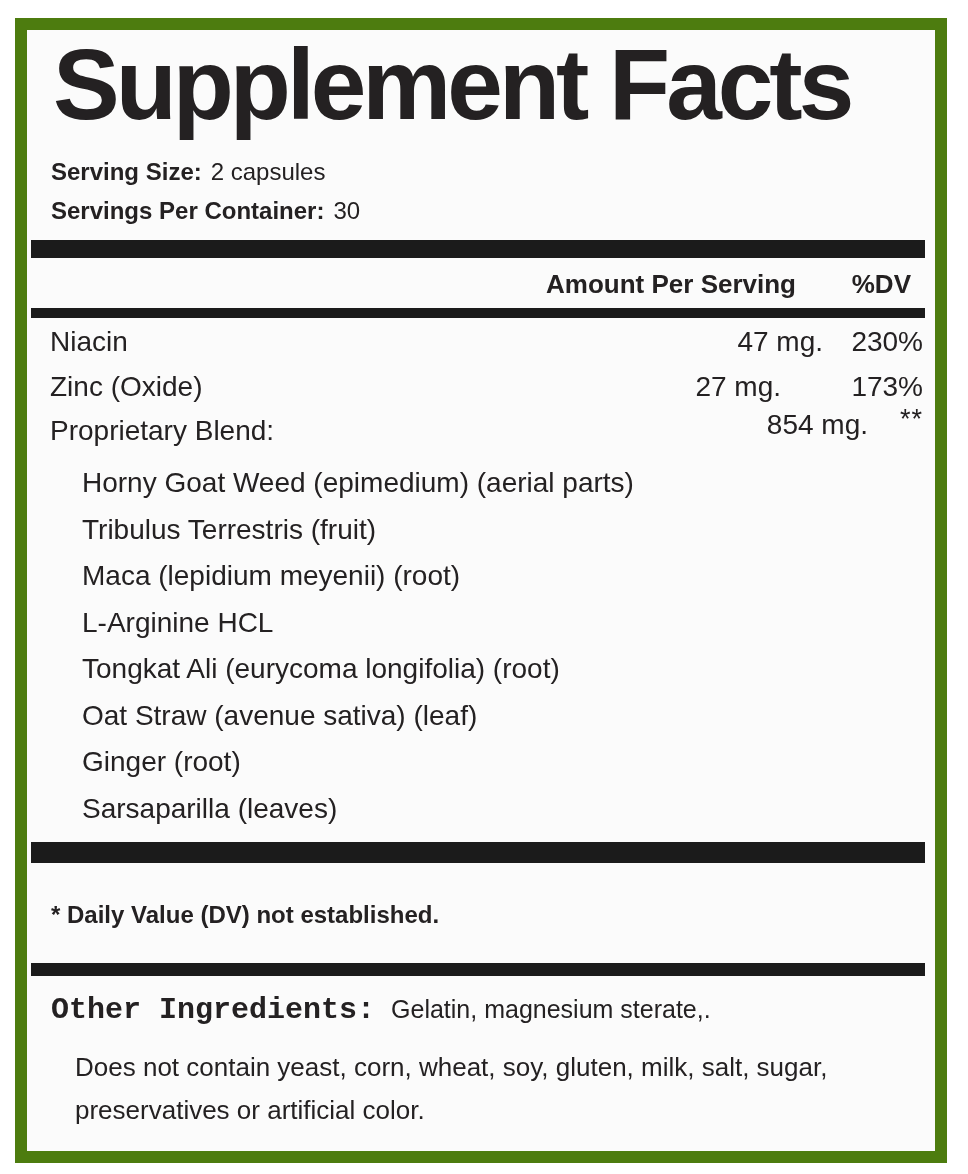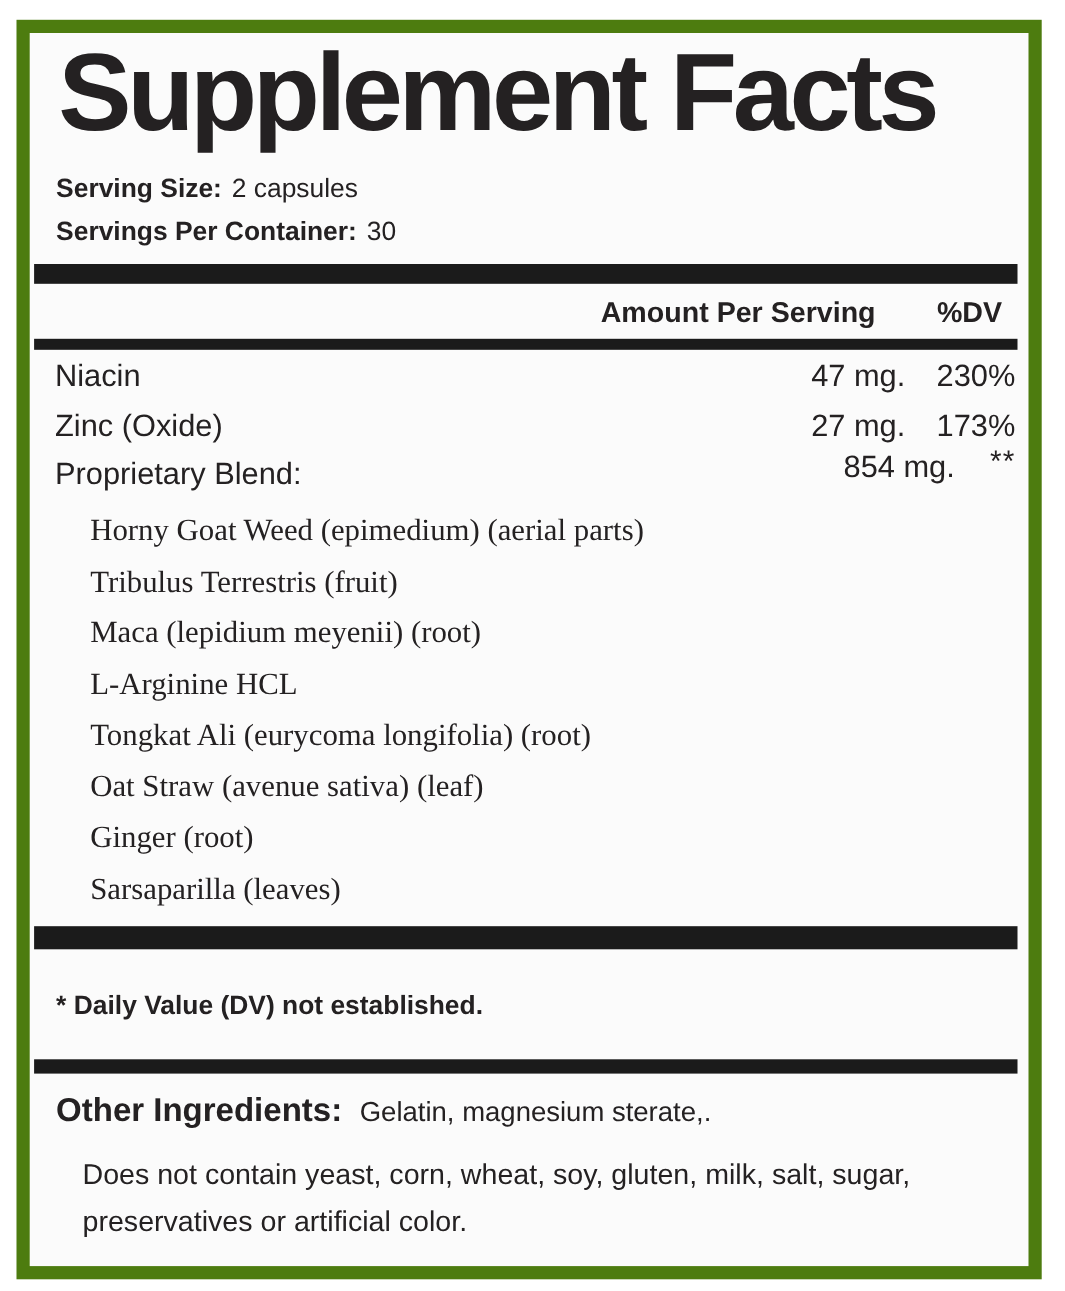--- a/index.html
+++ b/index.html
@@ -78,49 +78,48 @@
     right: 12px;
     display: flex;
     align-items: baseline;
     font-size: 28px;
     line-height: 34px;
   }
   .nrow .n-name { flex: 1; text-align: left; white-space: nowrap; }
   .nrow .n-amount { width: 190px; text-align: right; white-space: nowrap; }
   .nrow .n-dv { width: 100px; text-align: right; white-space: nowrap; }
   .row-1 { top: 295px; }
-  .row-2 { top: 340px; }
+  .row-2 { top: 340px; gap: 42px; }
   .row-3 { top: 384px; }
   .row-3 .n-amount { position: relative; top: -6px; margin-right: -45px; }
   .row-3 .n-dv { position: relative; top: -12px; font-size: 27px; letter-spacing: 1px; }
 
   .blend-list {
     left: 55px;
     top: 430px;
     font-size: 28px;
     line-height: 46.5px;
     white-space: nowrap;
-    font-family: Liberation Serif, serif;
   }
   .blend-list .blend-item { display: block; }
 
   .footnote {
     left: 24px;
     top: 871px;
     font-size: 24px;
     font-weight: bold;
     white-space: nowrap;
   }
 
   .other-row {
     left: 24px;
     top: 963px;
     white-space: nowrap;
   }
-  .other-row .lbl { font-weight: bold; font-size: 30px; }
+  .other-row .lbl { font-weight: bold; font-size: 30px; font-family: Liberation Mono, monospace; }
   .other-row .val { font-weight: normal; font-size: 25px; margin-left: 16px; }
 
   .disclaimer {
     left: 24px;
     top: 1016px;
     font-size: 26px;
     line-height: 42.5px;
     font-weight: normal;
     margin-left: 24px;
   }

